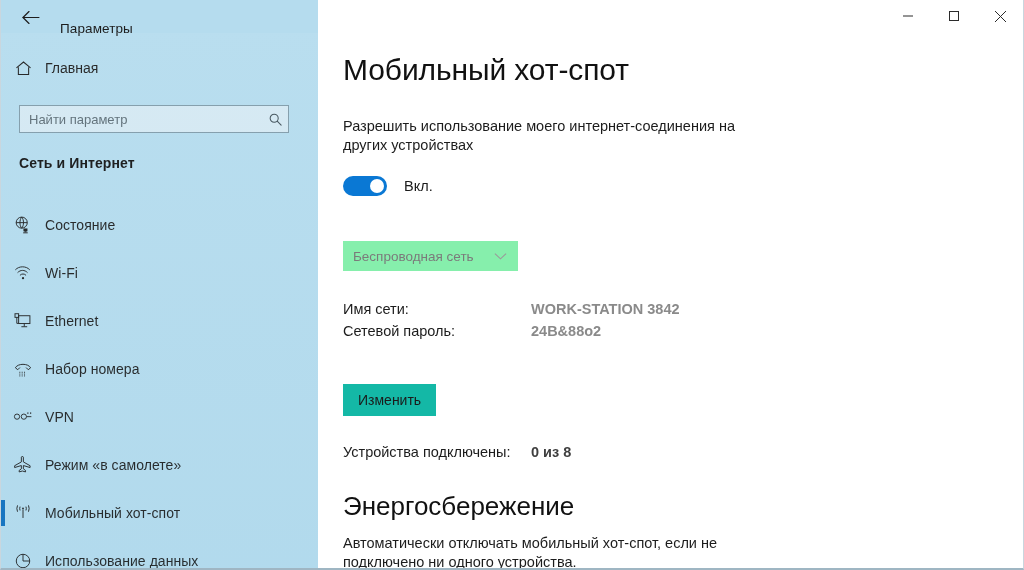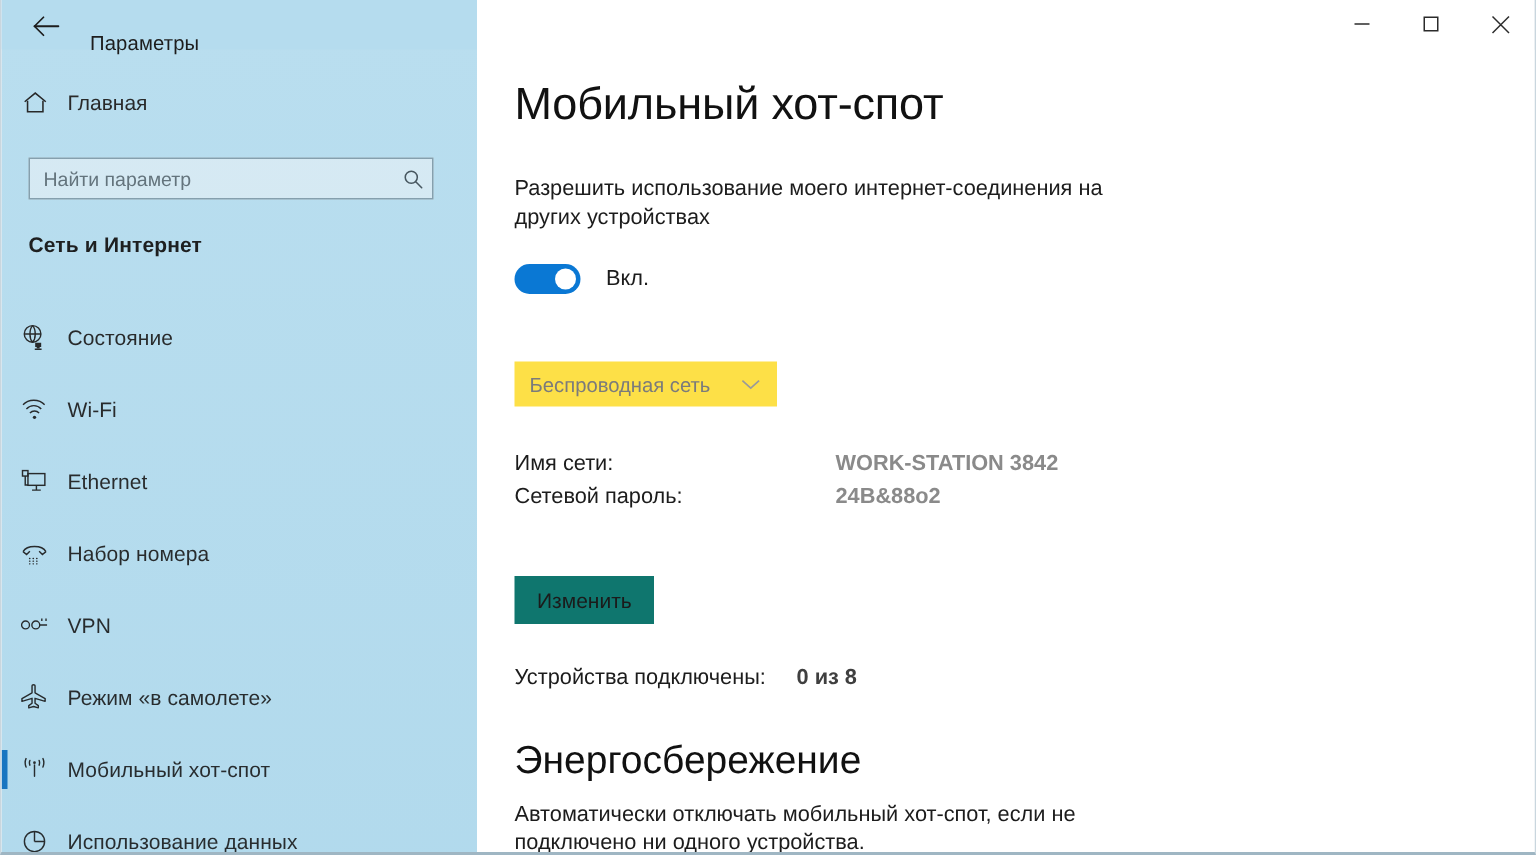--- a/index.html
+++ b/index.html
@@ -277,21 +277,21 @@
     position: absolute;
     left: 24px;
     top: 183px;
   }
   #conn-dropdown {
     position: absolute;
     left: 24px;
     top: 208px;
     width: 175px;
     height: 30px;
-    background: #fde047;
+    background: #86efac;
     display: flex;
     align-items: center;
     justify-content: space-between;
     cursor: default;
   }
   #conn-dropdown .dd-text {
     font-size: 13.5px;
     color: #7b7b7b;
     padding-left: 10px;
     white-space: nowrap;
@@ -304,41 +304,40 @@
 
   #details {
     position: absolute;
     left: 24px;
     top: 268px;
     width: 430px;
   }
   .detail-row {
     display: flex;
     margin-bottom: 6px;
-    gap: 26px;
   }
   .detail-key {
     width: 188px;
     min-width: 188px;
     font-size: 14.5px;
     color: #1c1c1c;
   }
   .detail-val {
     font-size: 14.5px;
     color: #8a8a8a;
     font-weight: bold;
   }
   #change-button {
     position: absolute;
     left: 24px;
     top: 351px;
     min-width: 92px;
     height: 32px;
     padding: 0 15px;
-    background: #0f766e;
+    background: #14b8a6;
     border: 0;
     font-family: inherit;
     font-size: 14px;
     color: #1b1b1b;
     cursor: default;
     display: flex;
     align-items: center;
     justify-content: center;
   }
 

